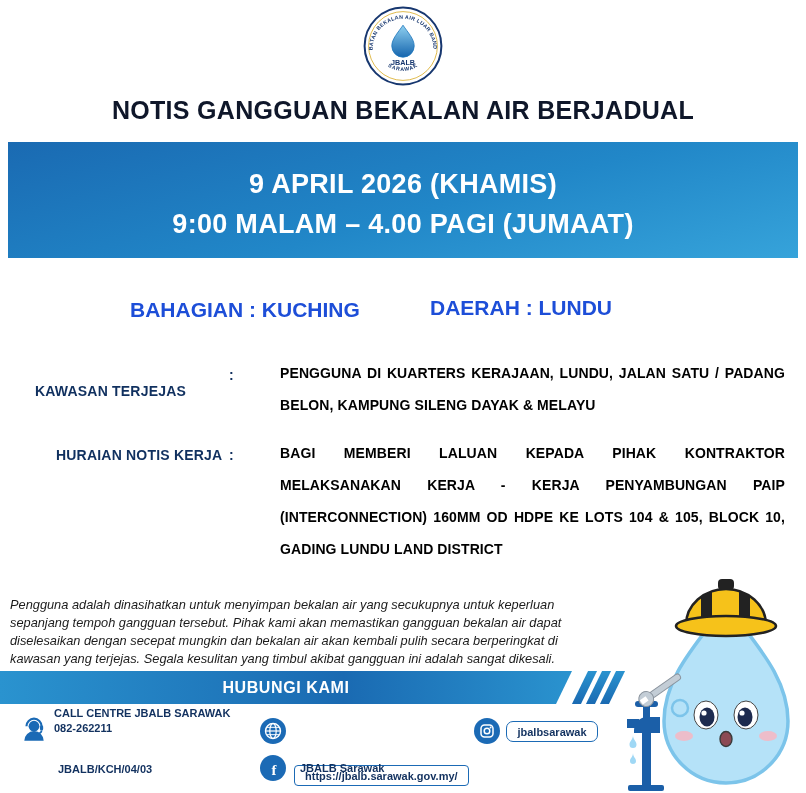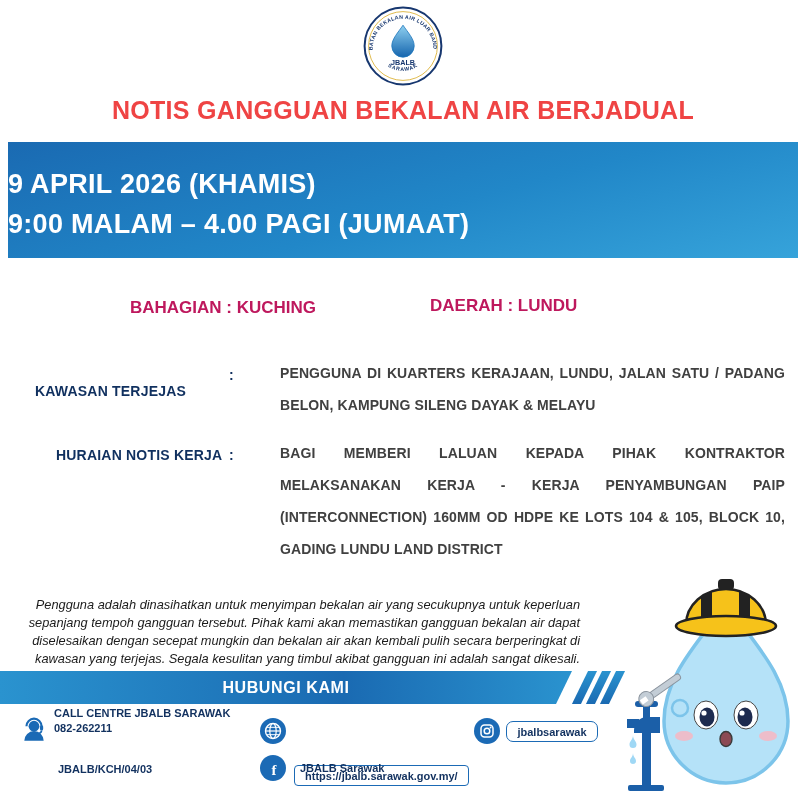--- a/index.html
+++ b/index.html
@@ -8,54 +8,54 @@
     font-family:"Liberation Sans", sans-serif;color:#16376f;
   }
   .abs{position:absolute;}
 
   
   #logo{left:363px;top:6px;width:80px;height:80px;}
 
   
   #title{
     left:0;top:96px;width:806px;text-align:center;
-    font-size:25px;font-weight:700;color:#ef4444;letter-spacing:.3px;
+    font-size:25px;font-weight:700;color:#0f172a;letter-spacing:.3px;
   }
 
   
   #banner{
     left:8px;top:142px;width:790px;height:116px;
     background:linear-gradient(165deg,#1a6ab2 0%,#2187c8 55%,#36a3da 100%);
-    text-align:left;color:#ffffff;font-weight:700;font-size:27px;
+    text-align:center;color:#ffffff;font-weight:700;font-size:27px;
     padding-top:22px;box-sizing:border-box;line-height:40px;letter-spacing:.3px;
   }
 
   
-  .region-label{font-size:17px;font-weight:700;color:#be185d;}
+  .region-label{font-size:21px;font-weight:700;color:#1d4ed8;}
   #bahagian{left:130px;top:298px;}
   #daerah{left:430px;top:296px;}
 
   
   .row-label{font-size:14px;font-weight:700;color:#10305f;letter-spacing:.2px;}
   .row-colon{font-size:14px;font-weight:700;color:#10305f;}
   .row-value{
-    font-size:14px;font-weight:700;color:#404040;line-height:32px;
+    font-size:14px;font-weight:700;color:#000000;line-height:32px;
     text-align:justify;width:505px;letter-spacing:.1px;
   }
   #kawasan-label{left:35px;top:367px;margin-top:16px;}
   #kawasan-colon{left:229px;top:367px;}
   #kawasan-value{left:280px;top:357px;}
   #huraian-label{left:24px;top:447px;padding-left:32px;}
   #huraian-colon{left:229px;top:447px;}
   #huraian-value{left:280px;top:437px;}
 
   
   #disclaimer{
     left:10px;top:596px;width:570px;font-style:italic;font-size:12.8px;
-    color:#1c1c1c;line-height:1.4;font-weight:400;text-align:right;
+    color:#1c1c1c;line-height:1.4;font-weight:400;
   }
 
   
   #contact-bar{
     left:0;top:671px;width:572px;height:49px;
     background:linear-gradient(90deg,#2a93cf 0%,#1a6ab2 60%,#2a93cf 100%);
     clip-path:polygon(0 0,572px 0,556px 33px,0 33px);
     color:#fff;font-weight:700;font-size:16px;text-align:center;line-height:33px;
     letter-spacing:.6px;
   }

